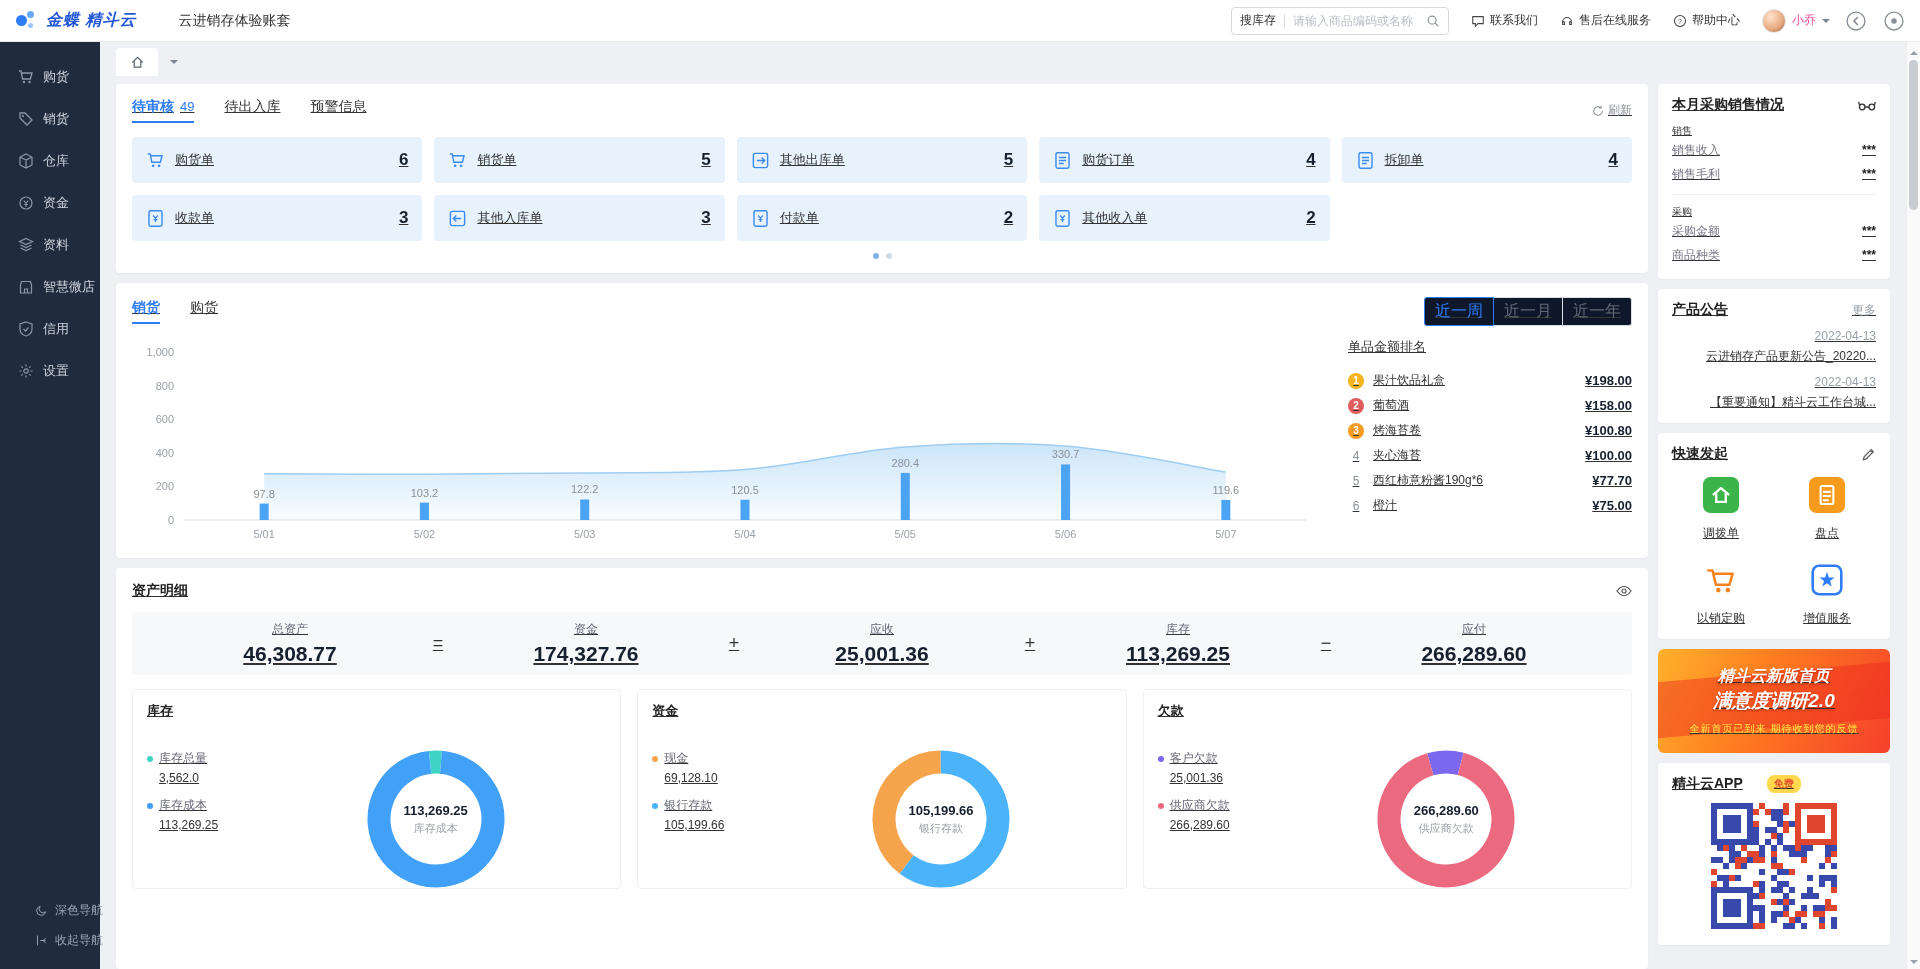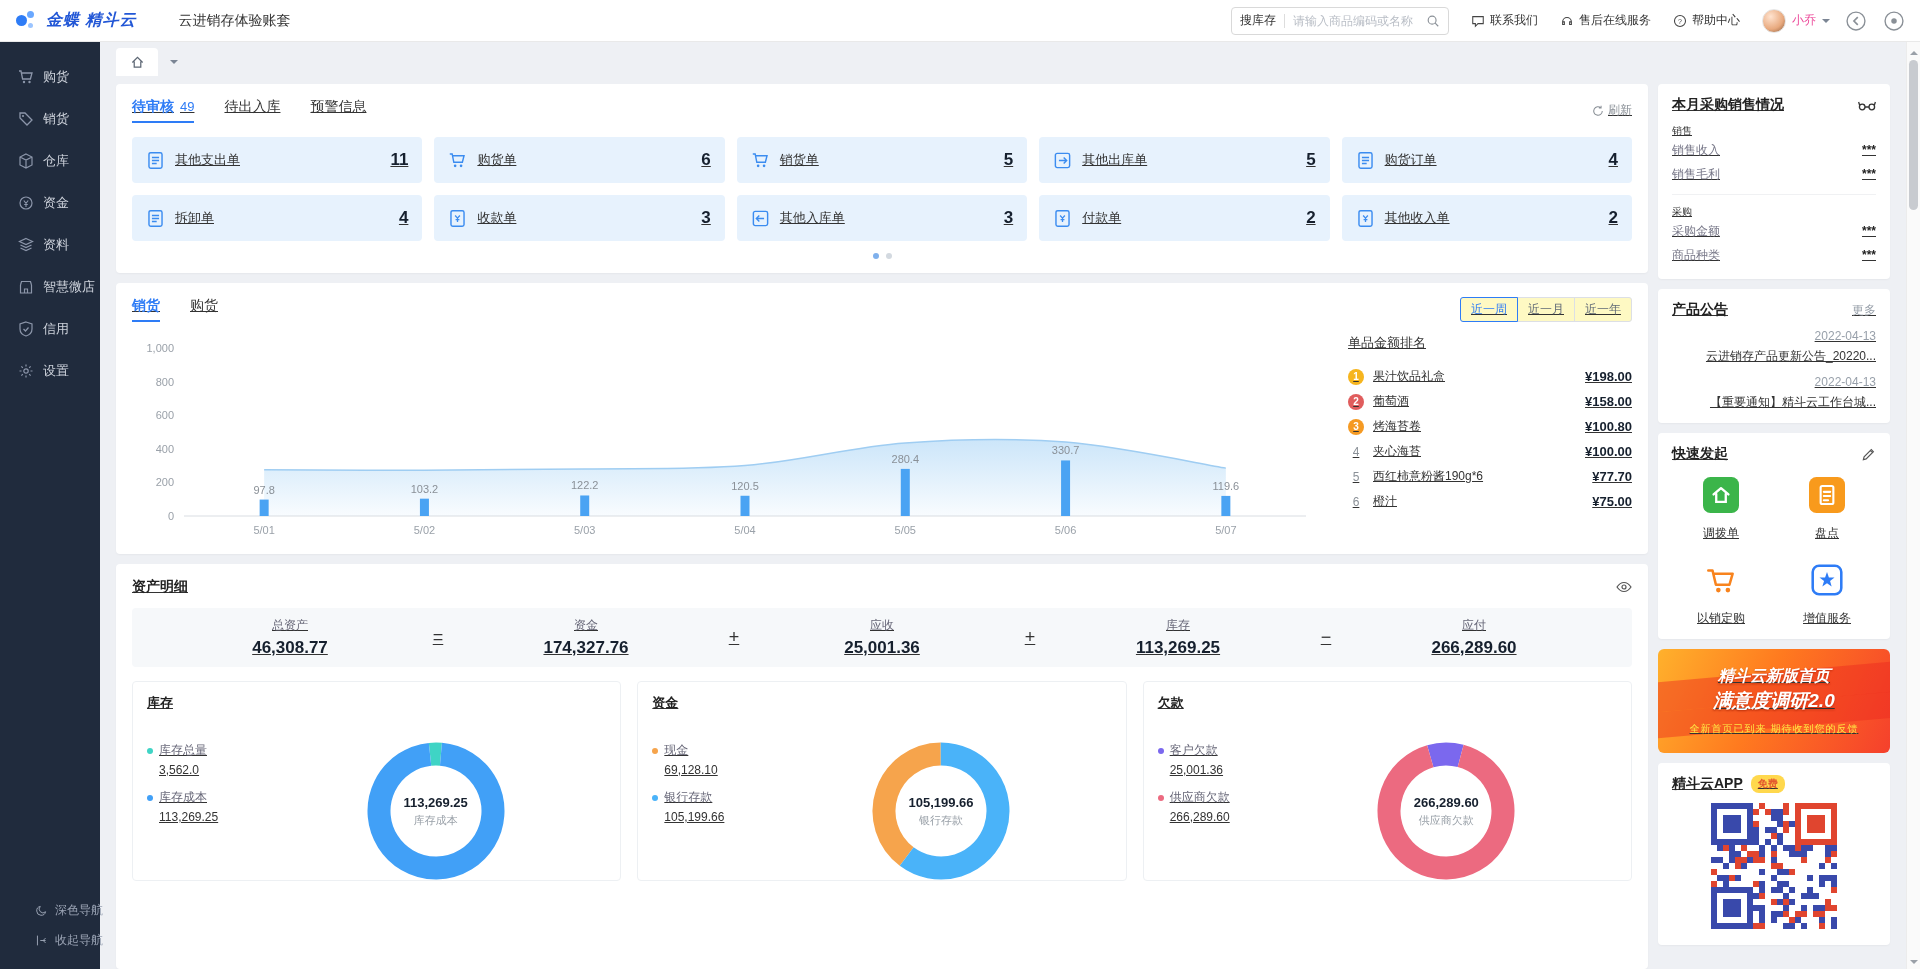--- a/index.html
+++ b/index.html
@@ -61,42 +61,42 @@
   .tile { background:var(--tile-bg,#e7f2fd); border-radius:4px; height:46px; display:flex; align-items:center; padding:0 14px; cursor:pointer; }
   .tile svg { color:#3b8cf0; flex-shrink:0; }
   .t-label { margin-left:10px; font-size:13px; color:#333; white-space:nowrap; }
   .t-count { margin-left:auto; font-size:17px; font-weight:bold; color:#16202e; }
   .dots { display:flex; justify-content:center; gap:7px; margin-top:12px; }
   .dot { width:6px; height:6px; border-radius:50%; background:#d3d9e0; cursor:pointer; }
   .dot.active { background:#7fb0ec; }
 
   
   .range-group { margin-left:auto; display:flex; }
-  .range-btn { border:1px solid #dcdfe5; background:#fef9c3; color:#606a76; font-size:12px; padding:3px 10px; margin-left:-1px; cursor:pointer; white-space:nowrap; }
+  .range-btn { border:1px solid #dcdfe5; background:#0f172a; color:#606a76; font-size:16px; padding:3px 10px; margin-left:-1px; cursor:pointer; white-space:nowrap; }
   .range-btn:first-child { border-radius:3px 0 0 3px; }
   .range-btn:last-child { border-radius:0 3px 3px 0; }
   .range-btn.active { color:var(--accent,#2e7cf6); border-color:var(--accent,#2e7cf6); position:relative; z-index:1; }
   .trend-body { display:flex; margin-top:8px; }
   #trend-chart { flex:1; min-width:0; height:210px; }
   .ranking { width:300px; flex-shrink:0; padding-left:16px; }
   .rank-title { font-size:13px; color:#333; margin:4px 0 12px; }
   .rank-row { display:flex; align-items:center; height:25px; cursor:pointer; }
   .medal { width:16px; height:16px; border-radius:50%; color:#fff; font-size:10px; font-weight:bold; display:flex; align-items:center; justify-content:center; flex-shrink:0; }
   .rank-num { width:16px; text-align:center; color:#8a9097; font-size:12px; flex-shrink:0; }
   .rank-name { margin-left:9px; font-size:12px; color:#333; flex:1; white-space:nowrap; overflow:hidden; text-overflow:ellipsis; }
   .rank-amount { font-size:13px; font-weight:bold; color:#16202e; margin-left:8px; }
 
   
   .assets-card { flex:1; min-height:0; overflow:hidden; }
   .assets-title-row { display:flex; align-items:center; gap:8px; }
   .assets-title { font-size:14px; font-weight:bold; color:#222; }
   .formula { display:flex; align-items:center; background:#f6f8fa; border-radius:4px; margin-top:12px; padding:9px 30px; }
   .f-stat { flex:1; text-align:center; }
   .f-label { font-size:12px; color:#667; }
-  .f-value { font-size:17px; font-weight:bold; color:#16202e; margin-top:4px; }
+  .f-value { font-size:21px; font-weight:bold; color:#16202e; margin-top:4px; }
   .f-op { width:40px; text-align:center; font-size:18px; color:#333; }
   .asset-panels { display:grid; grid-template-columns:repeat(3,1fr); gap:16px; margin-top:14px; }
   .panel { border:1px solid #edf0f3; border-radius:4px; padding:12px 14px; height:200px; overflow:hidden; }
   .panel-title { font-size:13px; font-weight:bold; color:#222; }
   .panel-body { display:flex; margin-top:24px; }
   .legend { width:118px; flex-shrink:0; font-size:12px; padding-top:6px; }
   .legend-item { margin-bottom:12px; }
   .legend-top { display:flex; align-items:center; gap:6px; color:#667; }
   .legend-dot { width:6px; height:6px; border-radius:50%; background:#ccc; flex-shrink:0; }
   .legend-val { margin:4px 0 0 12px; color:#333; }
@@ -122,21 +122,21 @@
   .q-grid { display:grid; grid-template-columns:1fr 1fr; gap:20px 8px; margin-top:14px; justify-items:center; }
   .q-item { display:flex; flex-direction:column; align-items:center; gap:8px; cursor:pointer; }
   .q-label { font-size:12px; color:#333; }
   .banner { height:104px; border-radius:6px; background:linear-gradient(115deg,#ffb12c,#ff7a1f 45%,#f5402c); position:relative; overflow:hidden; display:flex; flex-direction:column; align-items:center; justify-content:center; cursor:pointer; flex-shrink:0; }
   .banner::before { content:""; position:absolute; width:150%; height:30px; background:rgba(235,40,30,.45); transform:rotate(-5deg); top:22px; left:-20%; }
   .banner::after { content:""; position:absolute; width:150%; height:26px; background:rgba(235,40,30,.45); transform:rotate(-5deg); top:52px; left:-20%; }
   .banner span { position:relative; z-index:1; }
   .b1 { color:#fff; font-size:16px; font-weight:bold; font-style:italic; text-shadow:0 1px 2px rgba(160,30,0,.6); }
   .b2 { color:#fff; font-size:19px; font-weight:bold; font-style:italic; text-shadow:0 1px 2px rgba(160,30,0,.6); margin-top:1px; }
   .b3 { color:#ffe843; font-size:10px; margin-top:8px; letter-spacing:1px; }
-  .badge { background:#ffd84d; color:#e4572e; font-size:10px; border-radius:8px; padding:2px 7px; margin-left:8px; font-weight:bold; }
+  .badge { background:#ffd84d; color:#e4572e; font-size:10px; border-radius:8px; padding:2px 7px; margin-left:24px; font-weight:bold; }
   .qr-wrap { display:flex; justify-content:center; margin-top:10px; }
 
   
   .scrollbar { width:14px; flex-shrink:0; background:#fafafa; border-left:1px solid #ececec; position:relative; }
   .sb-arrow-up, .sb-arrow-down { position:absolute; left:3px; width:0; height:0; border:4px solid transparent; cursor:pointer; }
   .sb-arrow-up { top:5px; border-bottom-color:#9aa0a8; }
   .sb-arrow-down { bottom:1px; border-top-color:#9aa0a8; }
   .sb-thumb { position:absolute; top:18px; left:2px; width:9px; height:150px; border-radius:5px; background:#c8cbd0; cursor:pointer; }
 </style>
 </head>
@@ -330,30 +330,20 @@
               <div class="refresh">
                 <span style="display:flex;">
                     <svg viewBox="0 0 14 14" width="12" height="12">
                       <path d="M12 7a5 5 0 11-1.6-3.7M10.6 1v2.6H8" fill="none" stroke="currentColor" stroke-width="1.2"></path>
                     </svg>
                   </span>
                 <span>刷新</span>
               </div>
             </div>
             <div class="tile-grid">
-              <div class="tile">
-                  <span style="display:flex;">
-                    <svg viewBox="0 0 16 16" width="19" height="19">
-                      <rect x="2.5" y="1.5" width="11" height="13" rx="1.5" fill="none" stroke="currentColor" stroke-width="1.2"></rect>
-                      <path d="M5 5.5h6M5 8h6M5 10.5h4" fill="none" stroke="currentColor" stroke-width="1.2"></path>
-                    </svg>
-                  </span>
-                  <span class="t-label">其他支出单</span>
-                  <span class="t-count">11</span>
-                </div>
               <div class="tile">
                   <span style="display:flex;">
                     <svg viewBox="0 0 16 16" width="19" height="19">
                       <path d="M1.5 2.5h2l1.4 7h7.2l1.4-5.5H4" fill="none" stroke="currentColor" stroke-width="1.2"></path>
                       <circle cx="6" cy="12.5" r="1.1" fill="currentColor"></circle>
                       <circle cx="11" cy="12.5" r="1.1" fill="currentColor"></circle>
                     </svg>
                   </span>
                   <span class="t-label">购货单</span>
                   <span class="t-count">6</span>

